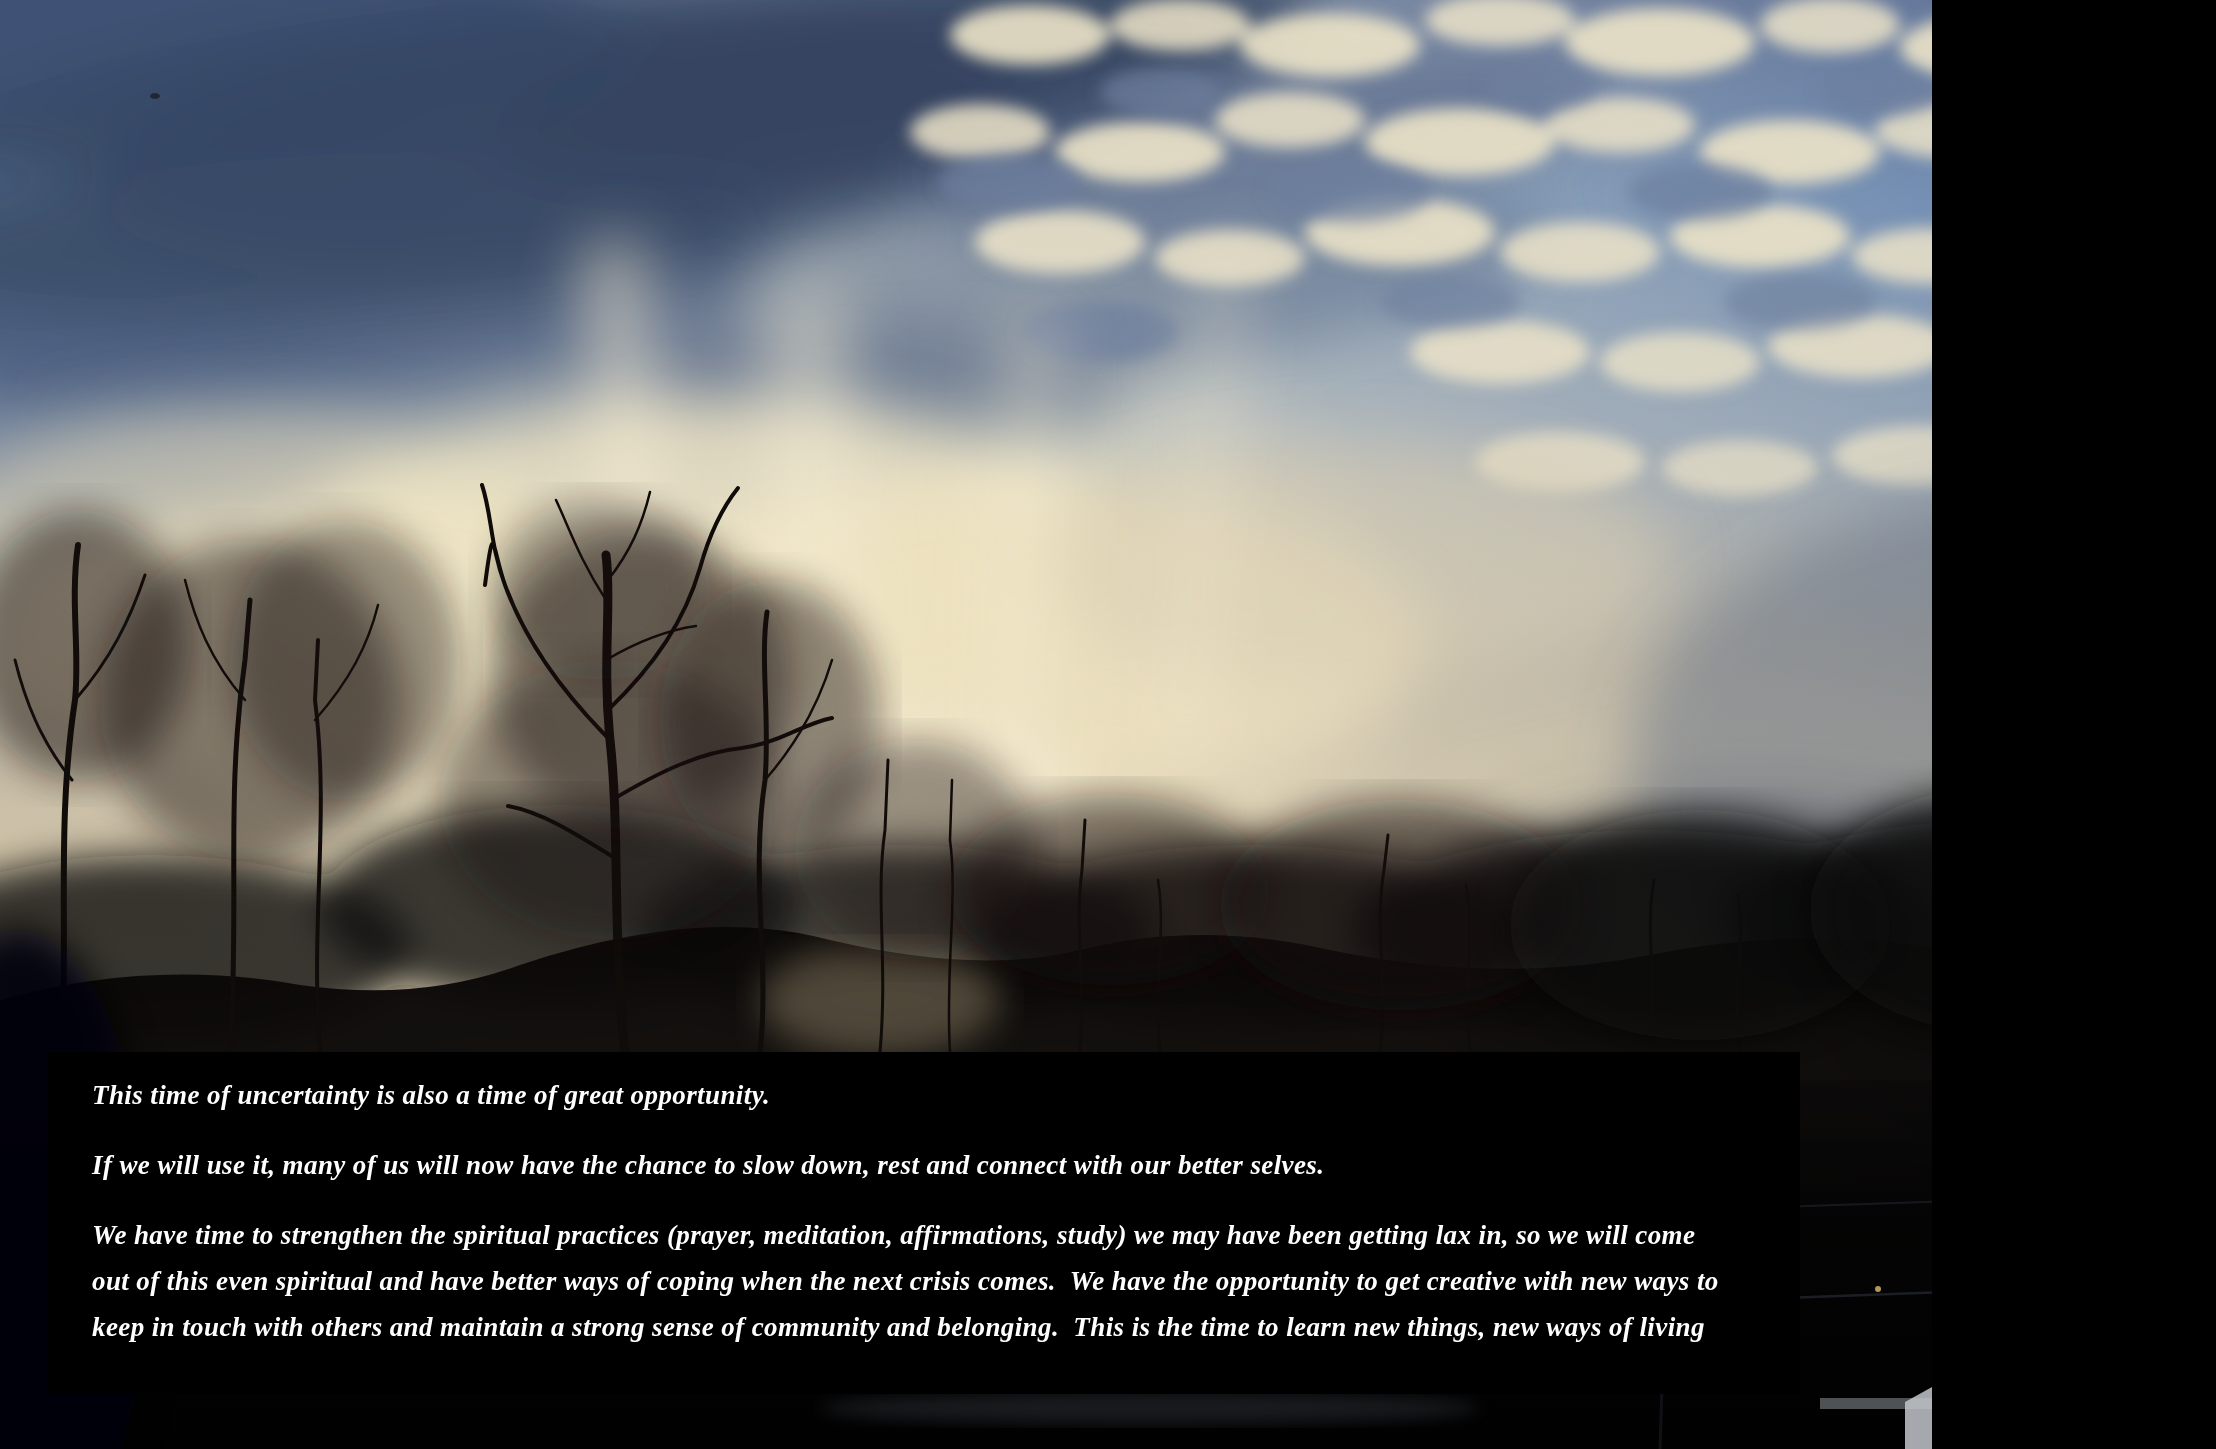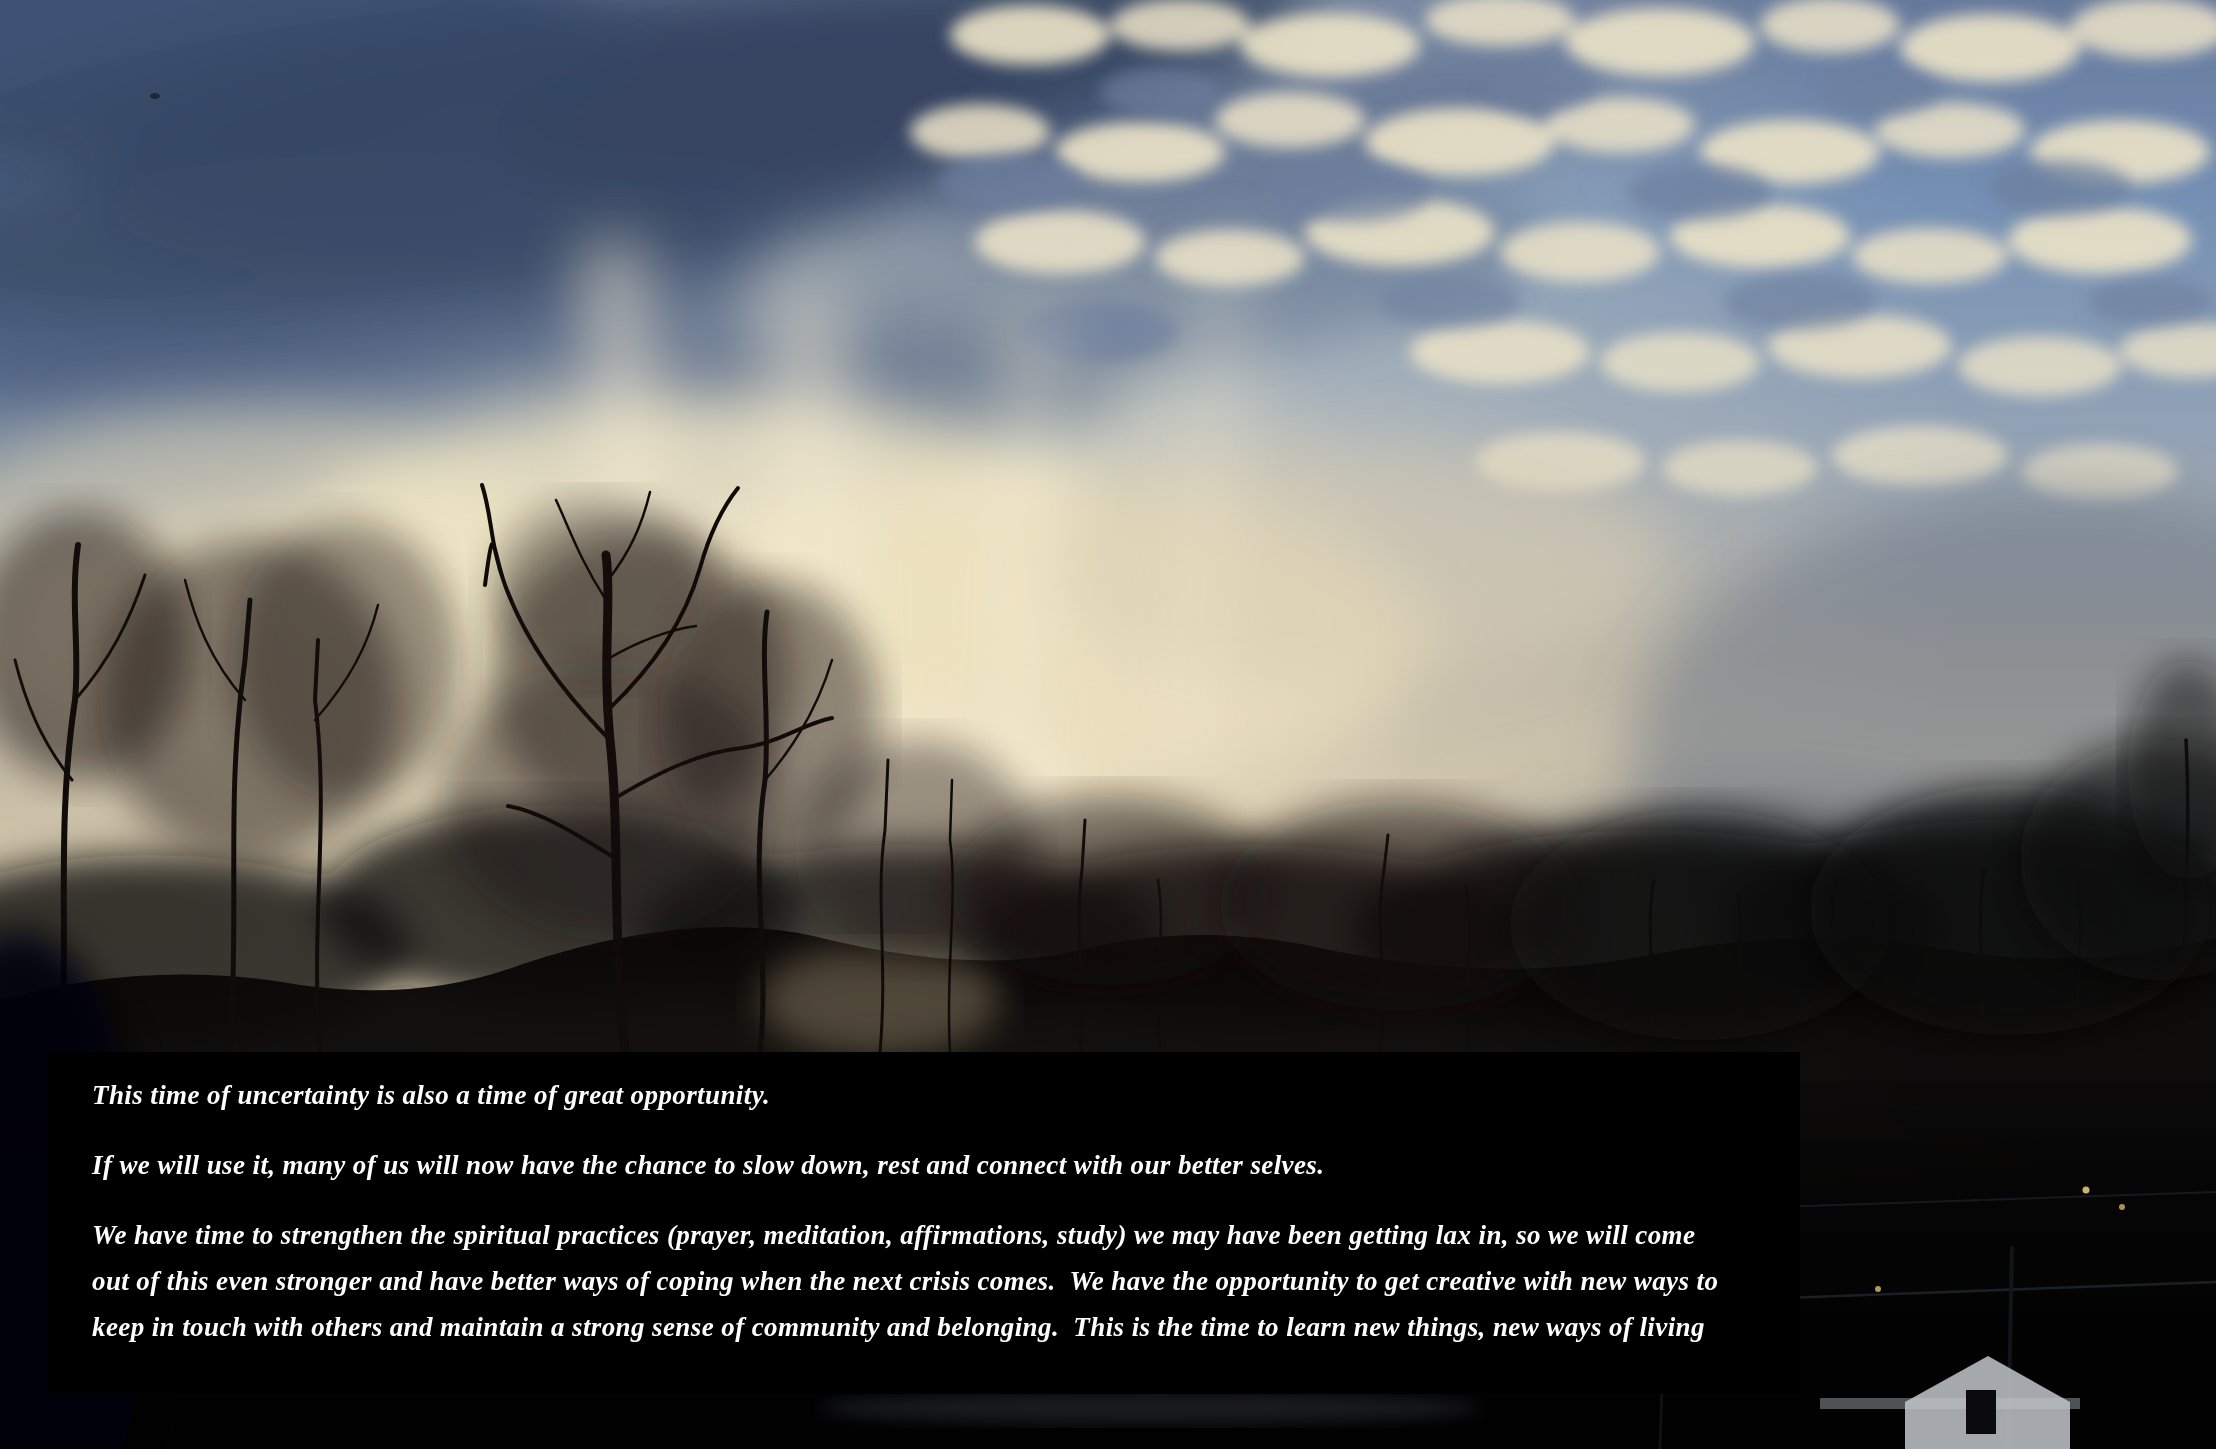--- a/index.html
+++ b/index.html
@@ -1,16 +1,16 @@
 <!DOCTYPE html>
 <html><head>
 <meta charset="utf-8">
 <style>
   html,body{margin:0;padding:0;background:#000;}
-  .stage{position:relative;width:2216px;height:1449px;overflow:hidden;
+  .stage{position:relative;width:1932px;height:1449px;overflow:hidden;
          font-family:"Liberation Serif",serif;}
   .stage svg{position:absolute;inset:0;display:block;}
   .quote-box{position:absolute;left:48px;top:1052px;width:1752px;height:342px;
              background:#000;box-sizing:border-box;padding:20px 10px 0 44px;z-index:5;}
   .quote-para{margin:0 0 24px 0;}
   .quote-line{white-space:pre;color:#fff;font-style:italic;font-weight:bold;
               font-size:27px;line-height:46px;letter-spacing:.4px;}
   .caption{position:absolute;left:365px;top:1364px;z-index:6;color:#fbfbfb;
            font-style:italic;font-weight:400;font-size:38px;line-height:44px;
            letter-spacing:2px;white-space:pre;}
@@ -251,19 +251,19 @@
 
   <div class="quote-box">
     <p class="quote-para">
       <span class="quote-line">This time of uncertainty is also a time of great opportunity.</span>
     </p>
     <p class="quote-para">
       <span class="quote-line">If we will use it, many of us will now have the chance to slow down, rest and connect with our better selves.</span>
     </p>
     <p class="quote-para">
       <span class="quote-line" style="display:block">We have time to strengthen the spiritual practices (prayer, meditation, affirmations, study) we may have been getting lax in, so we will come</span>
-      <span class="quote-line" style="display:block">out of this even stronger and have better ways of coping when the next crisis comes.  We have the opportunity to get creative with new ways to</span>
+      <span class="quote-line" style="display:block">out of this even spiritual and have better ways of coping when the next crisis comes.  We have the opportunity to get creative with new ways to</span>
       <span class="quote-line" style="display:block">keep in touch with others and maintain a strong sense of community and belonging.  This is the time to learn new things, new ways of living</span>
     </p>
   </div>
 
 
 </div>
 
 </body></html>

